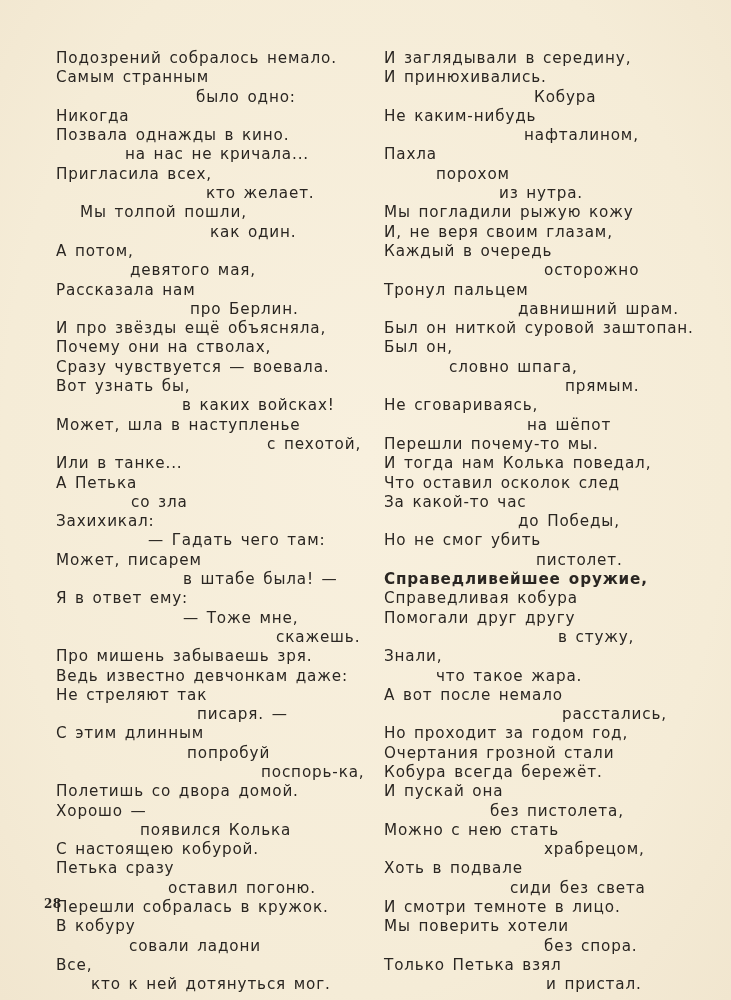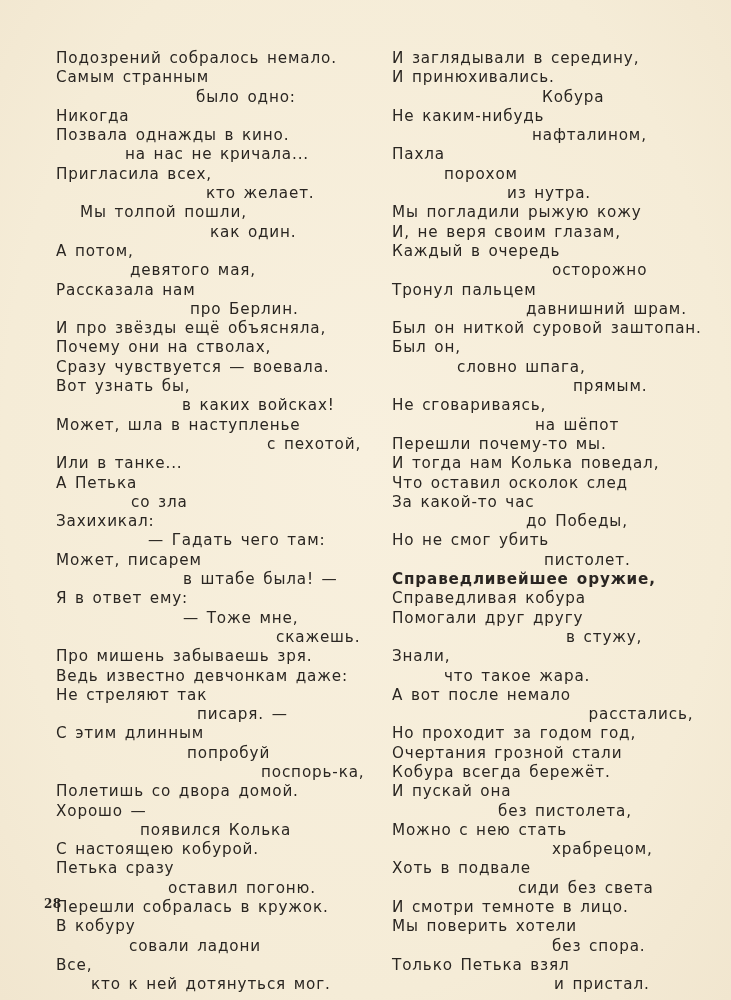--- a/index.html
+++ b/index.html
@@ -19,21 +19,21 @@
       position: absolute;
       left: 0; top: 0;
       width: 731px; height: 1000px;
       background: radial-gradient(ellipse at 50% 45%, #f8f0de 0%, #f5ecd7 70%, #f1e6cf 100%);
     }
     .column {
       position: absolute;
       top: 49px;
     }
     .col-left { left: 56px; width: 320px; }
-    .col-right { left: 392px; width: 320px; }
+    .col-right { left: 384px; width: 320px; }
     .line {
       height: 19.3px;
       line-height: 19.3px;
       font-size: 15.2px;
       letter-spacing: 0.85px;
       word-spacing: 2px;
       white-space: nowrap;
     }
     .page-number {
       position: absolute;
@@ -128,21 +128,21 @@
       <div class="line" style="padding-left: 134px;">до Победы,</div>
       <div class="line" style="padding-left: 0px;">Но не смог убить</div>
       <div class="line" style="padding-left: 152px;">пистолет.</div>
       <div class="line" style="padding-left: 0px; font-weight: bold;">Справедливейшее оружие,</div>
       <div class="line" style="padding-left: 0px;">Справедливая кобура</div>
       <div class="line" style="padding-left: 0px;">Помогали друг другу</div>
       <div class="line" style="padding-left: 174px;">в стужу,</div>
       <div class="line" style="padding-left: 0px;">Знали,</div>
       <div class="line" style="padding-left: 52px;">что такое жара.</div>
       <div class="line" style="padding-left: 0px;">А вот после немало</div>
-      <div class="line" style="padding-left: 178px; text-align: center;">расстались,</div>
+      <div class="line" style="padding-left: 178px;">расстались,</div>
       <div class="line" style="padding-left: 0px;">Но проходит за годом год,</div>
       <div class="line" style="padding-left: 0px;">Очертания грозной стали</div>
       <div class="line" style="padding-left: 0px;">Кобура всегда бережёт.</div>
       <div class="line" style="padding-left: 0px;">И пускай она</div>
       <div class="line" style="padding-left: 106px;">без пистолета,</div>
       <div class="line" style="padding-left: 0px;">Можно с нею стать</div>
       <div class="line" style="padding-left: 160px;">храбрецом,</div>
       <div class="line" style="padding-left: 0px;">Хоть в подвале</div>
       <div class="line" style="padding-left: 126px;">сиди без света</div>
       <div class="line" style="padding-left: 0px;">И смотри темноте в лицо.</div>

